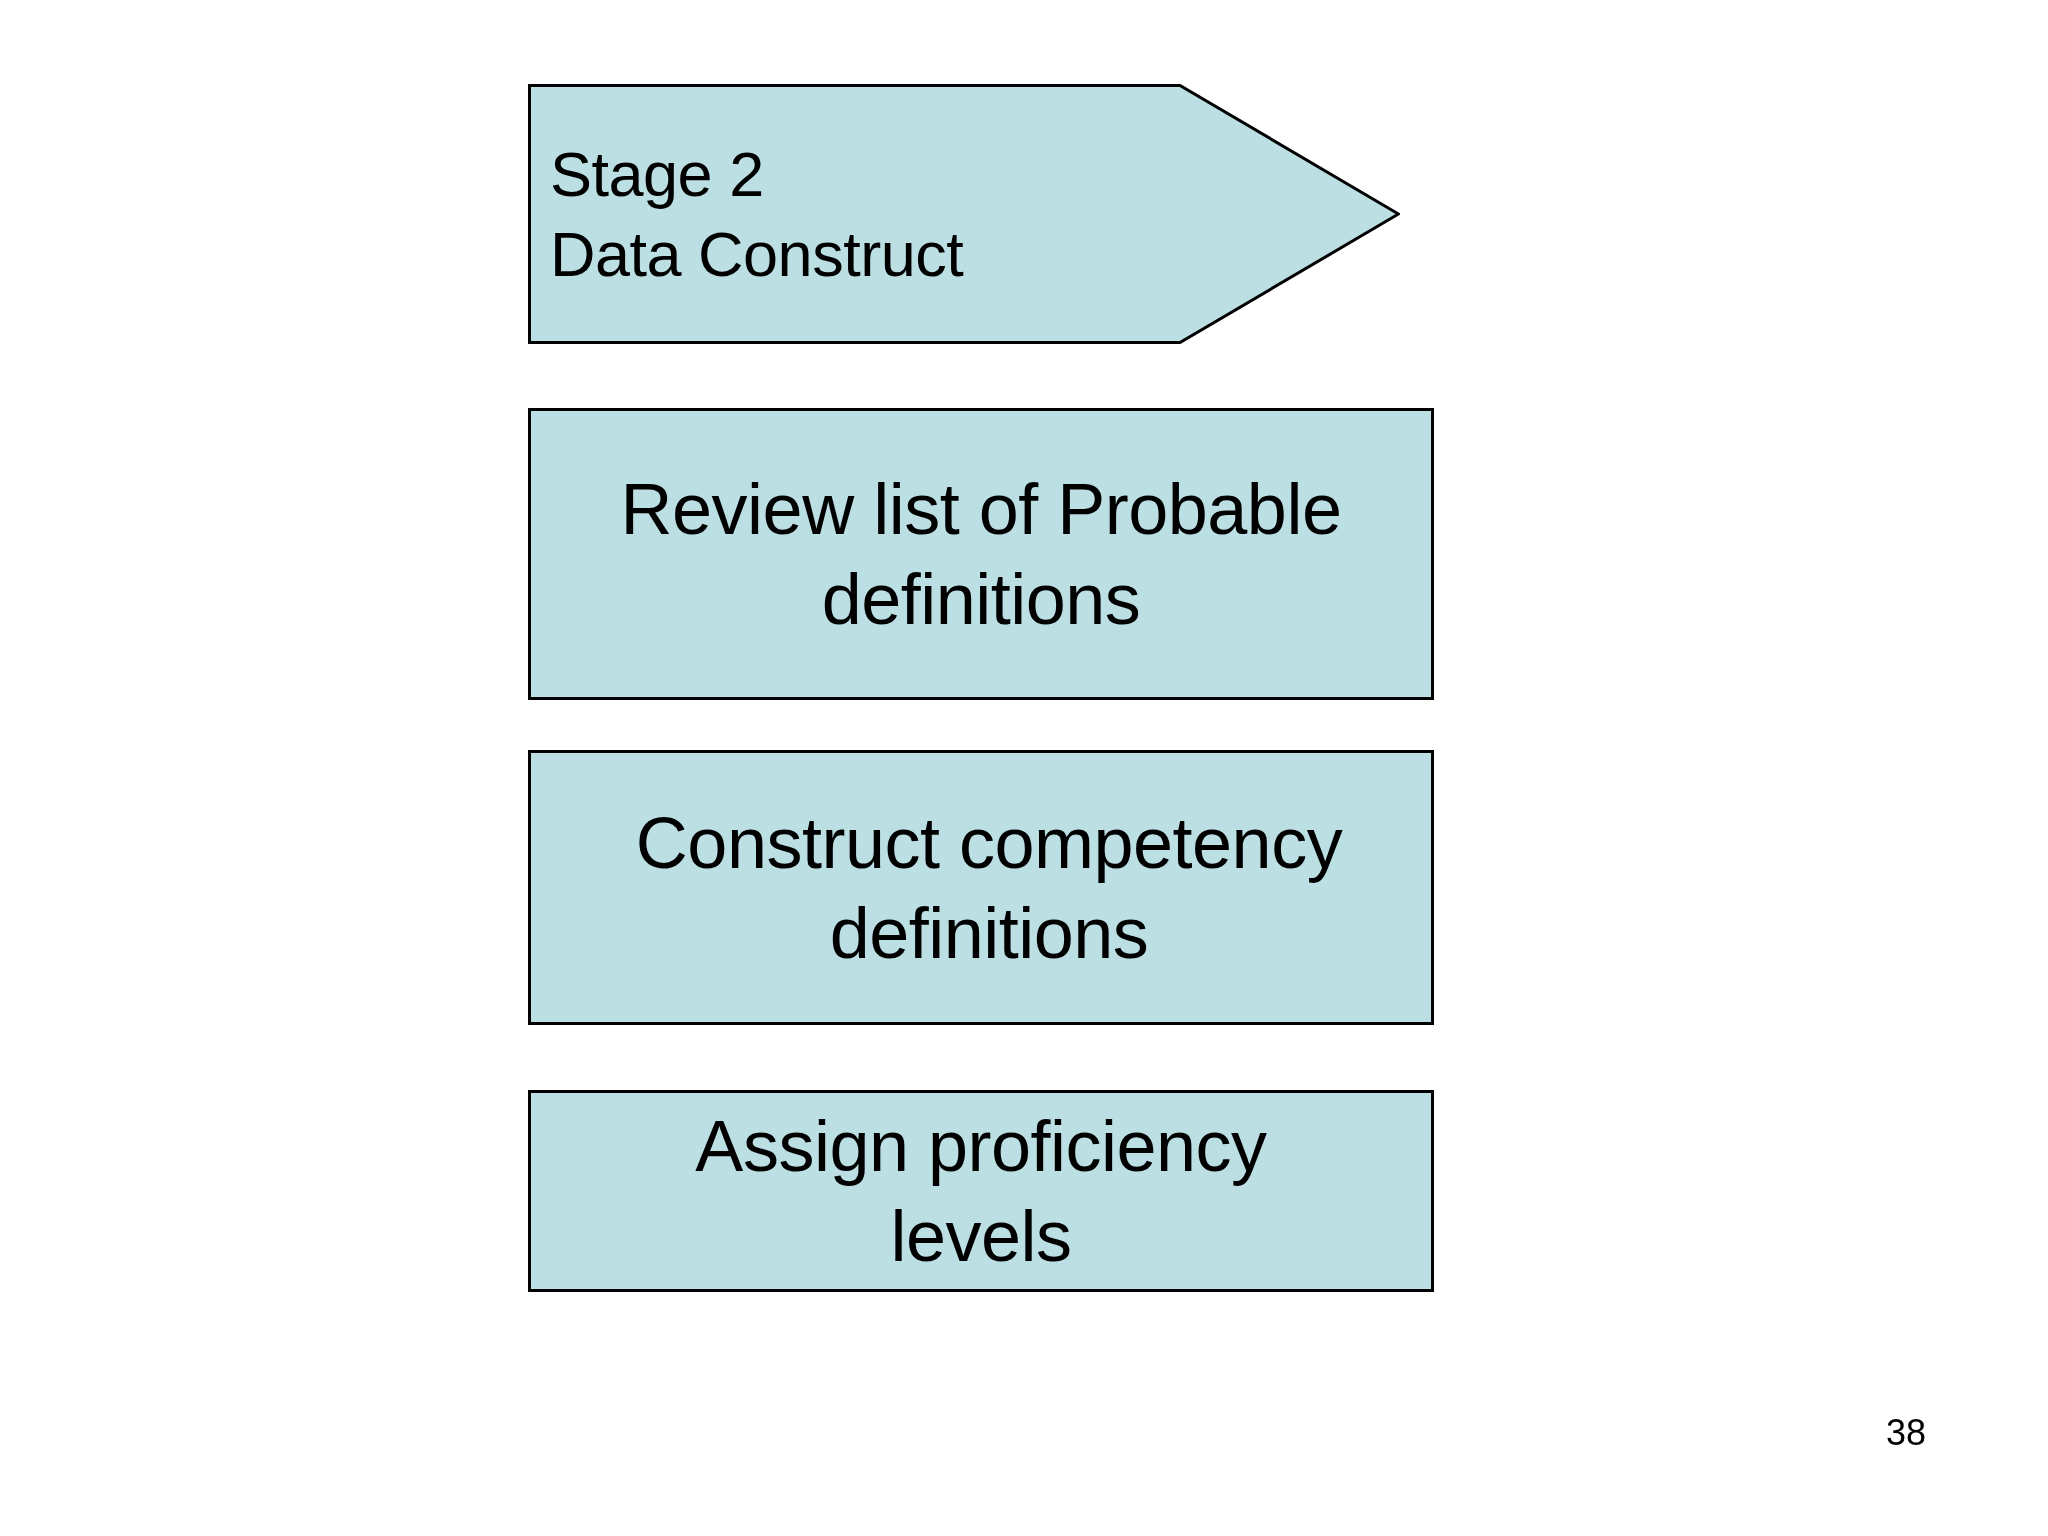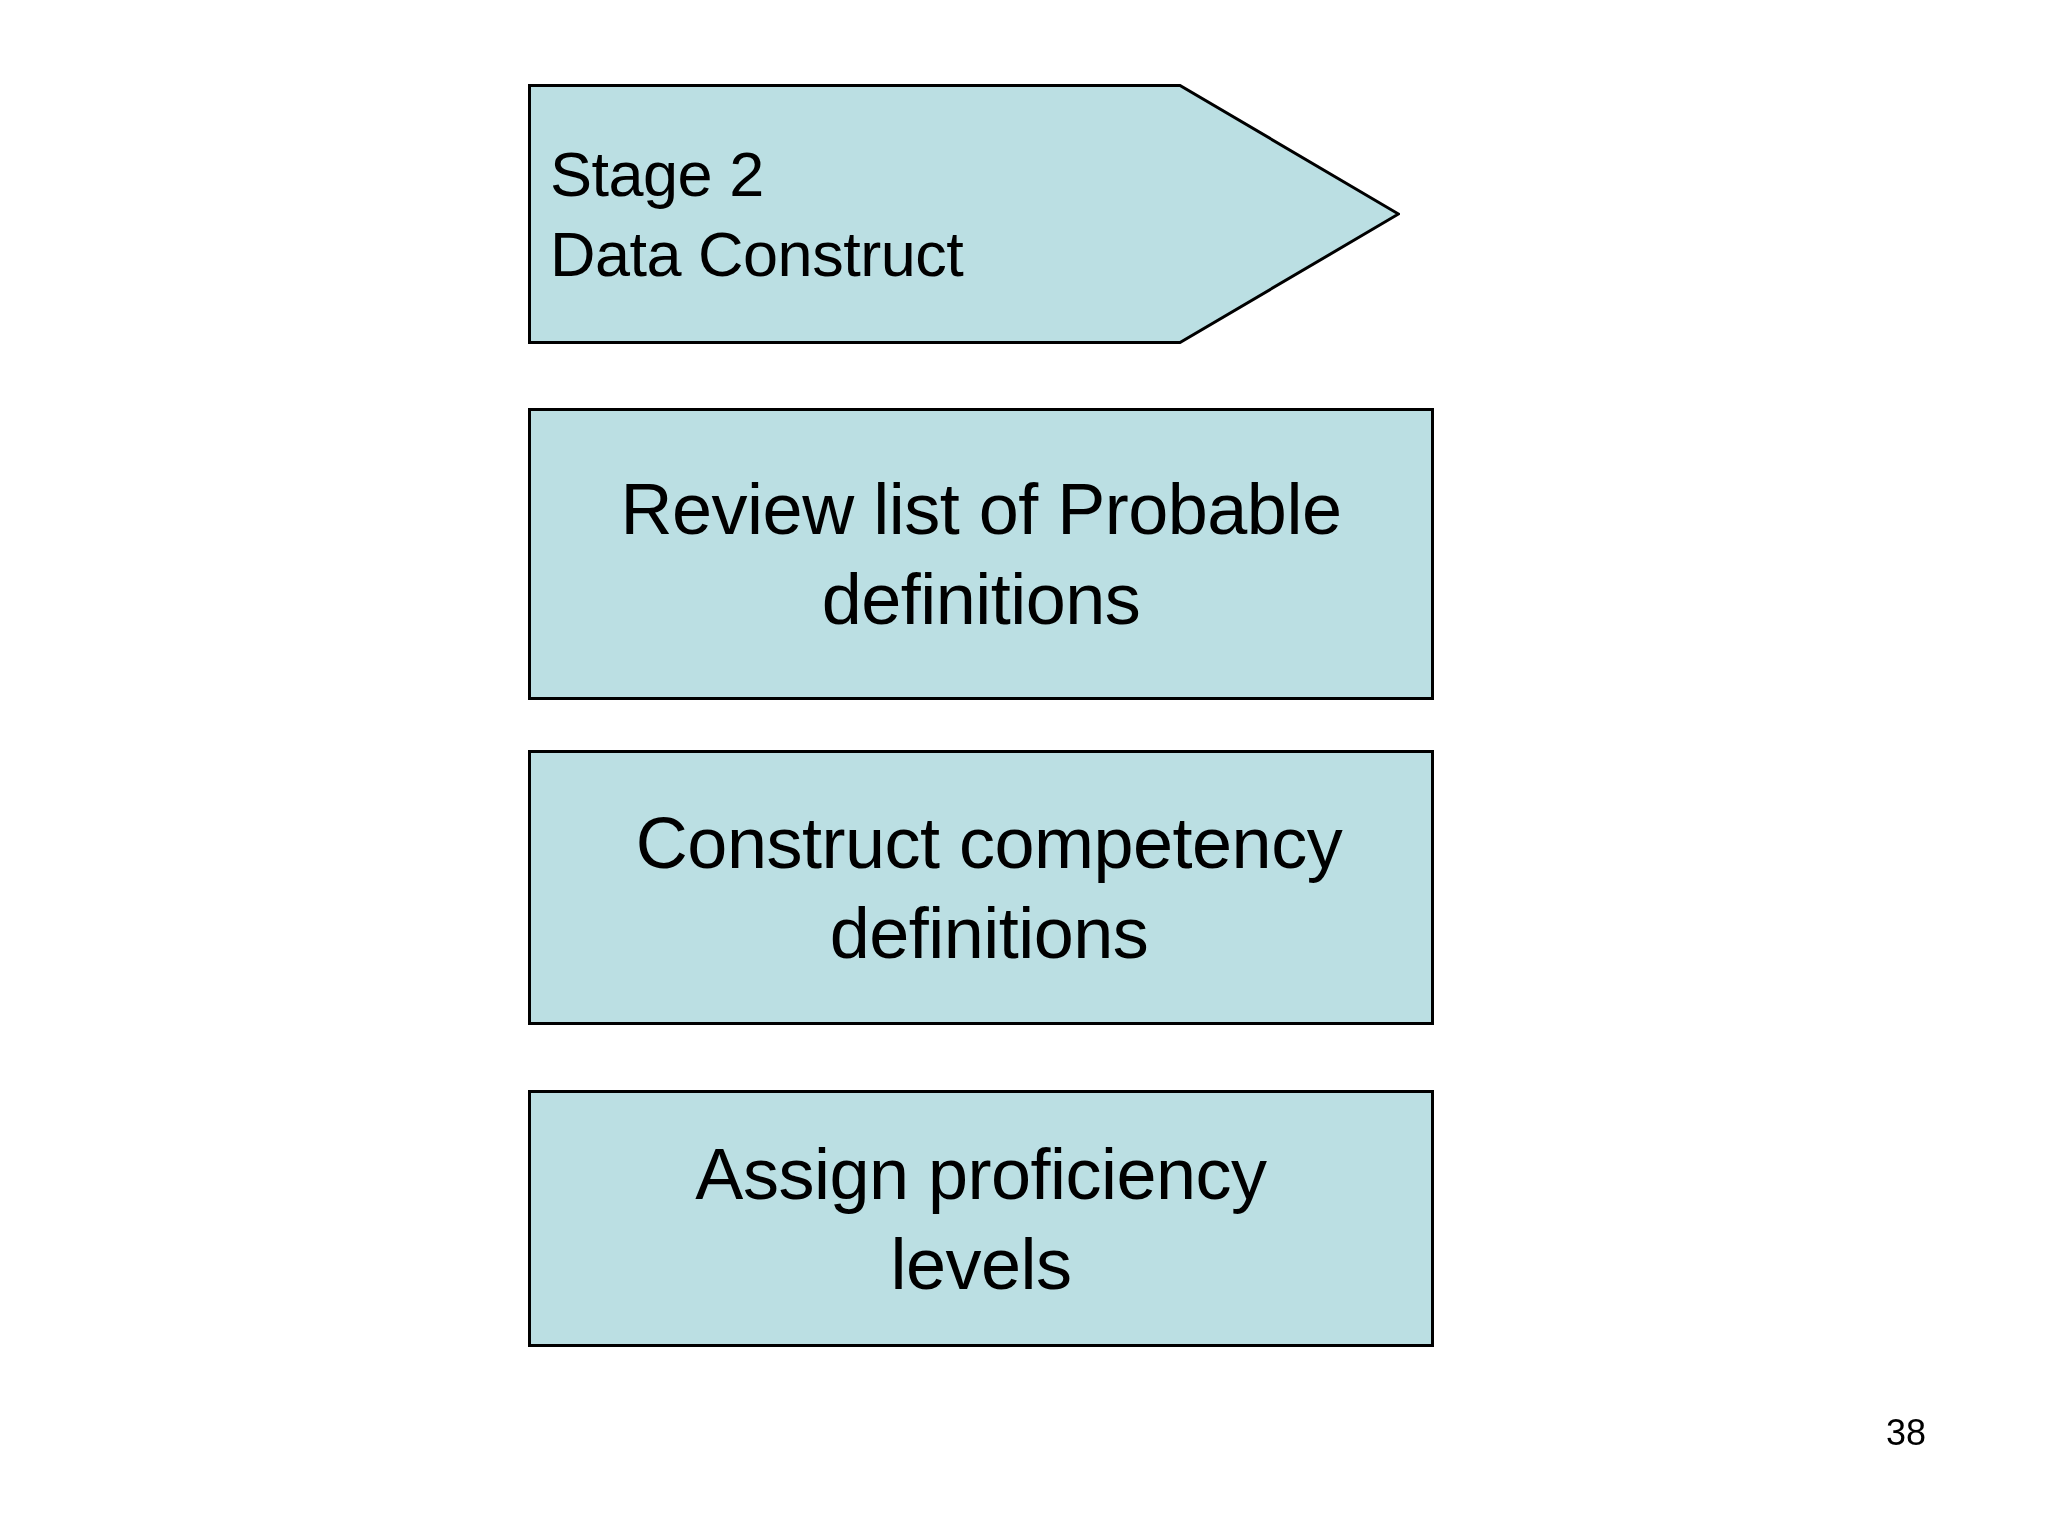--- a/index.html
+++ b/index.html
@@ -66,21 +66,21 @@
   .step-box-text {
     color: #000000;
     font-size: 72px;
     line-height: 1.25;
     letter-spacing: -0.5px;
     padding: 0 14px;
   }
 
   #step-1 { top: 408px;  height: 292px; }
   #step-2 { top: 750px;  height: 275px; padding-left: 16px; }
-  #step-3 { top: 1090px; height: 257px; }
+  #step-3 { top: 1090px; height: 202px; }
 
   
   .page-number {
     position: absolute;
     right: 122px;
     top: 1412px;
     font-size: 36px;
     color: #000000;
     letter-spacing: 0px;
   }

